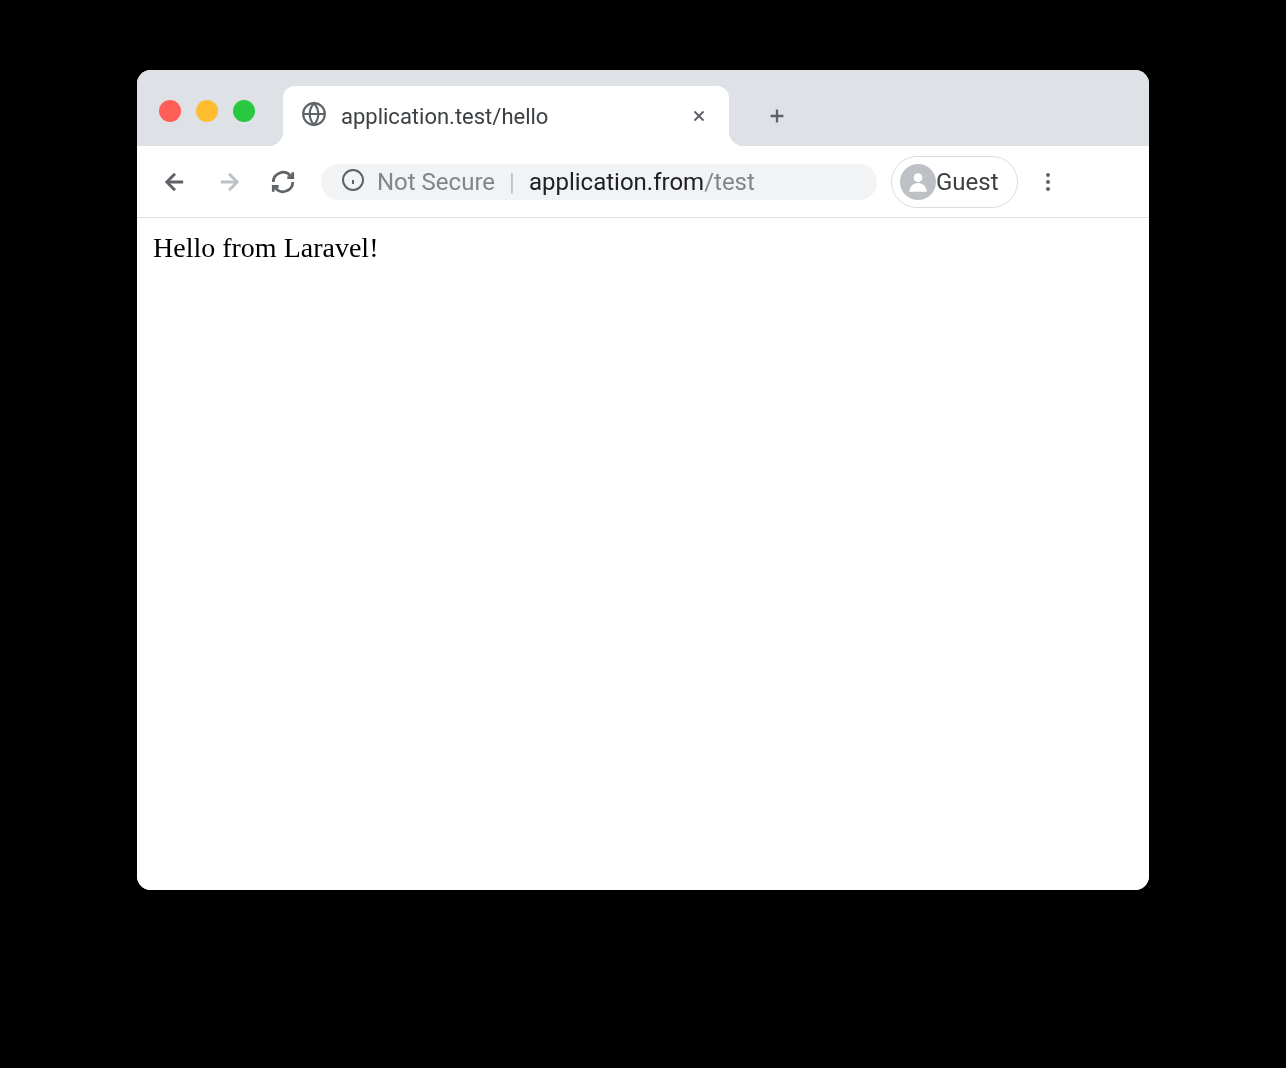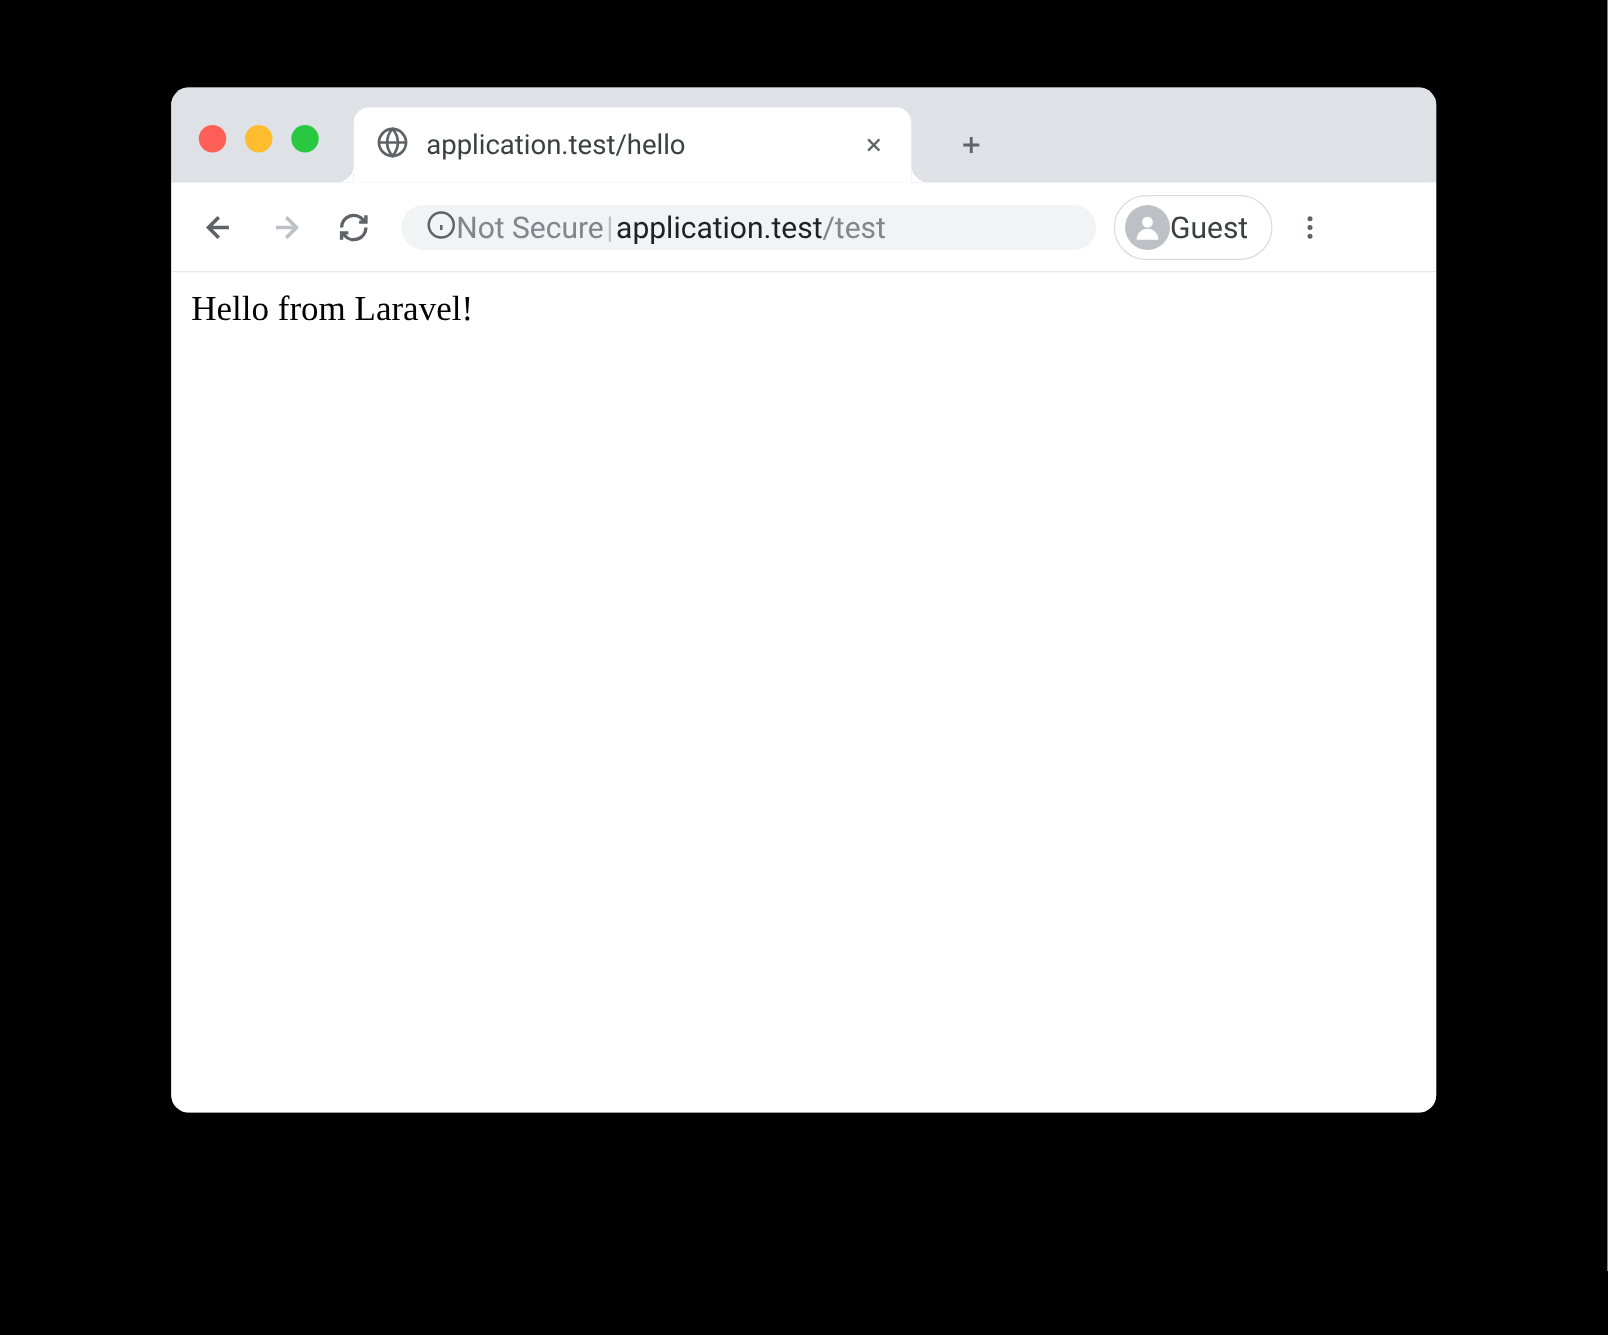--- a/index.html
+++ b/index.html
@@ -139,20 +139,21 @@
     }
     .address-bar {
       flex: 1;
       background: #f1f3f4;
       border-radius: 26px;
       height: 36px;
       display: flex;
       align-items: center;
       padding: 0 20px;
       margin: 0 8px;
+      gap: 12px;
       max-width: 556px;
     }
     .info-icon {
       color: #5f6368;
       flex-shrink: 0;
     }
     .security-text {
       color: #80868b;
       font-size: 24px;
     }
@@ -270,21 +271,21 @@
       <span class="info-icon">
         <svg width="24" height="24" viewBox="0 0 24 24" fill="none" stroke="currentColor" stroke-width="2">
           <circle cx="12" cy="12" r="10"></circle>
           <line x1="12" y1="16" x2="12" y2="12"></line>
           <line x1="12" y1="8" x2="12.01" y2="8"></line>
         </svg>
       </span>
       <span class="security-text">Not Secure</span>
       <span class="separator">|</span>
       <span class="url-text">
-        <span>application.test</span><span class="url-path">/test</span>
+        <span>application.from</span><span class="url-path">/test</span>
       </span>
     </div>
     <div class="profile-chip">
       <span class="profile-avatar">
         <svg width="26" height="26" viewBox="0 0 24 24" fill="#fff">
           <circle cx="12" cy="8" r="4"></circle>
           <path d="M4 21c0-4.4 3.6-8 8-8s8 3.6 8 8"></path>
         </svg>
       </span>
       <span class="profile-label">Guest</span>

